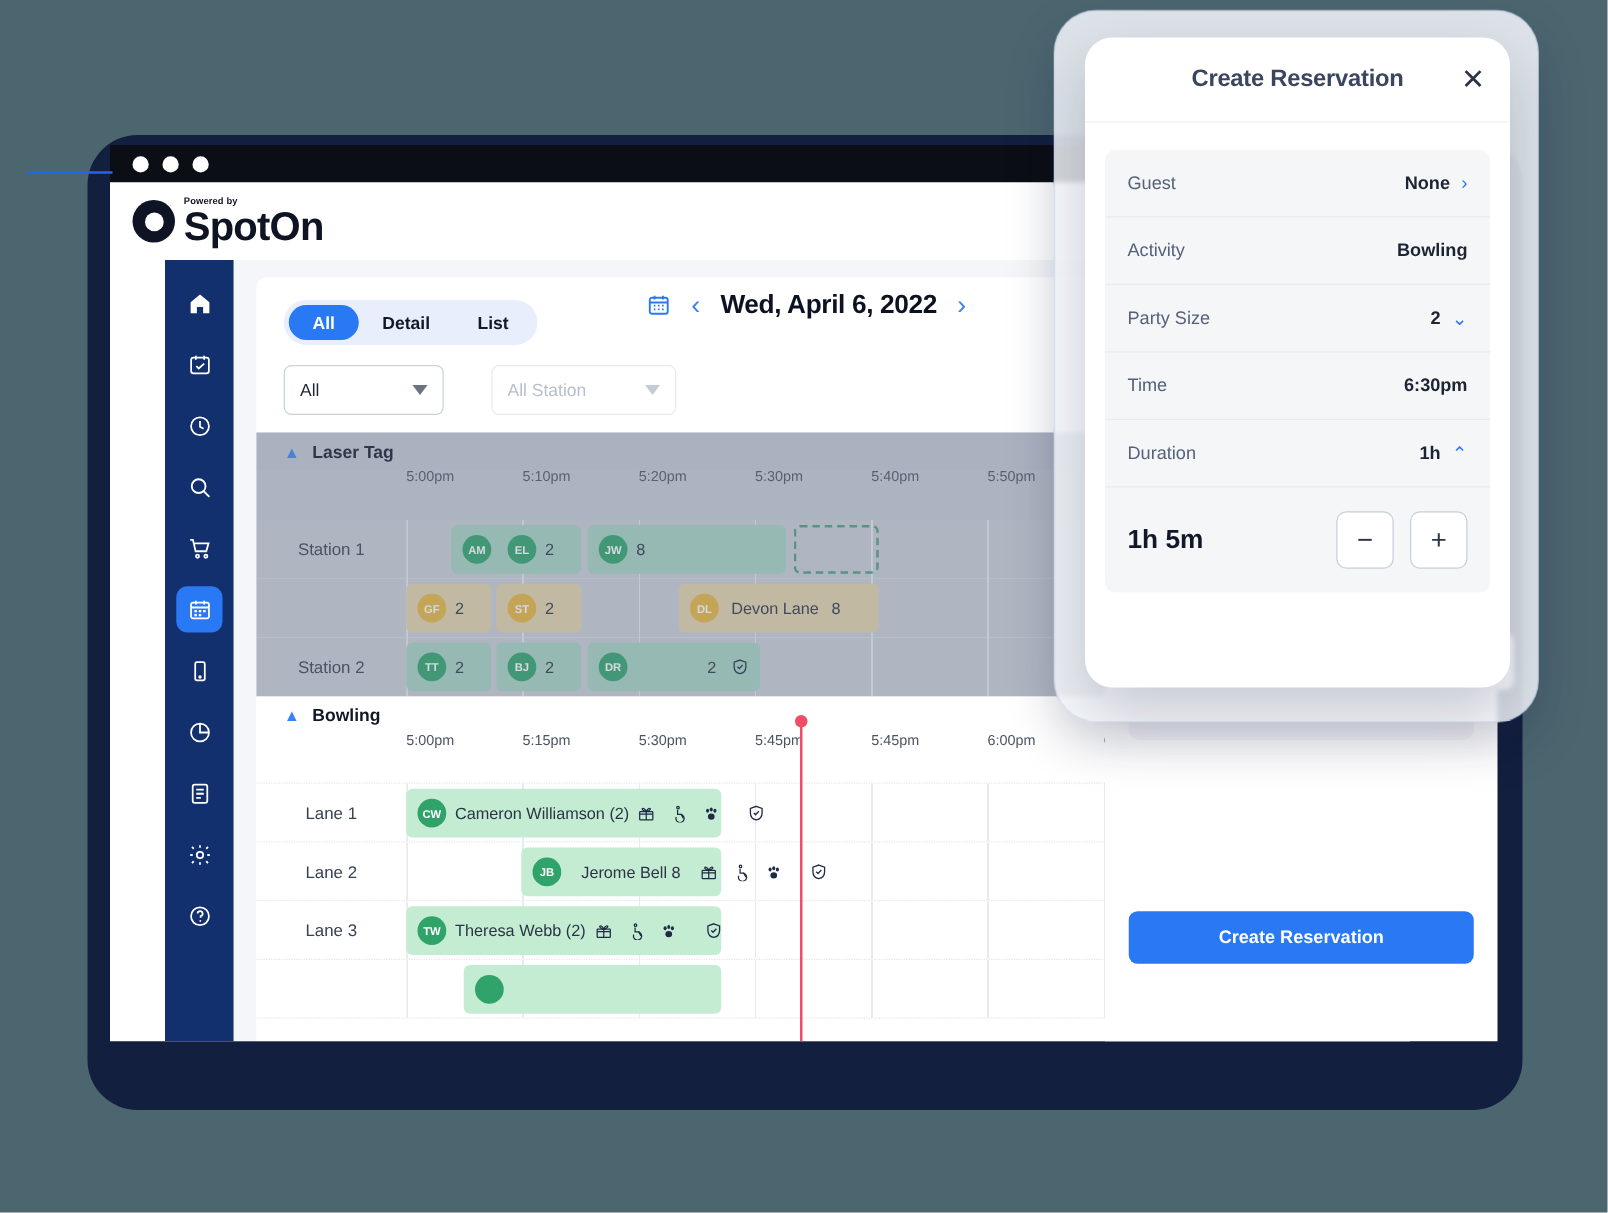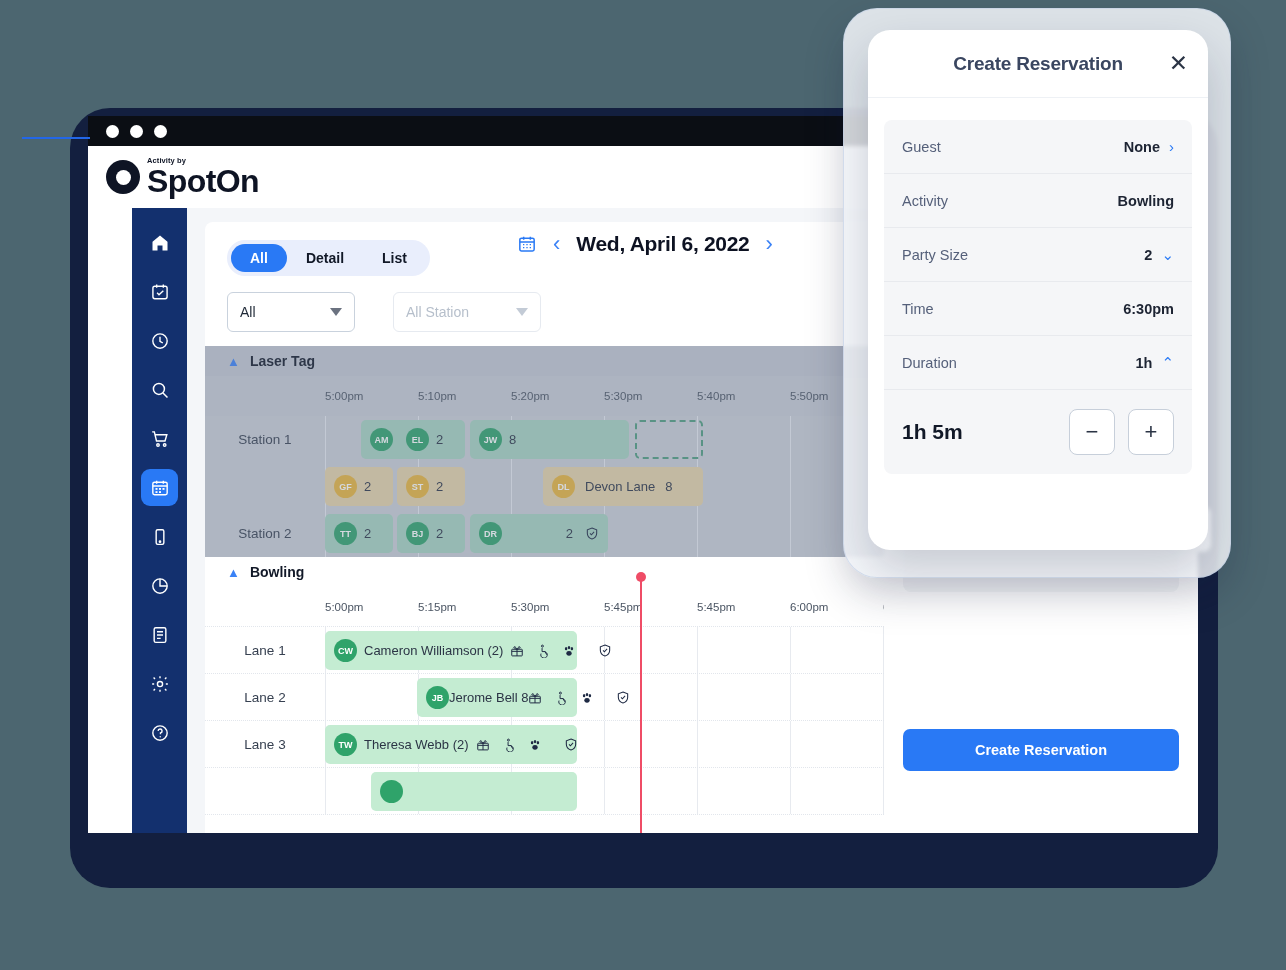--- a/index.html
+++ b/index.html
@@ -123,21 +123,21 @@
   .vdiv { width: 1px; height: 22px; background: #d8dee6; margin-left: 16px; }
 
   
   .schedule { margin-top: 14px; }
   .group-head {
     display: flex; align-items: center; gap: 10px;
     height: 30px; padding-left: 22px; font-size: 14px; font-weight: 700; color: #111827;
   }
   .group-head .up { color: #3b82f6; font-size: 13px; }
 
-  .timehdr { display: flex; height: 40px; align-items: center; }
+  .timehdr { display: flex; height: 40px; align-items: flex-start; }
   .rowlabel { width: 120px; flex: 0 0 120px; text-align: center; font-size: 13.5px; color: #374151; }
   .timecells { display: flex; flex: 1; }
   .timecell { font-size: 11.5px; color: #4b5563; width: 93px; flex: 0 0 93px; text-align: left; }
 
   .grow { display: flex; height: 47px; align-items: center; }
   .cells { display: flex; flex: 1; position: relative; height: 100%; }
   .cells::before{
     content:""; position:absolute; inset:0;
     background-image: repeating-linear-gradient(to right, #e7eaef 0 1px, transparent 1px 93px);
   }
@@ -267,21 +267,21 @@
 
   <div class="titlebar">
     <span class="dot"></span>
     <span class="dot"></span>
     <span class="dot"></span>
   </div>
 
   <div class="brandbar">
     <div class="logo-mark"></div>
     <div class="logo-text">
-      <span class="logo-powered">Activity by</span>
+      <span class="logo-powered">Powered by</span>
       <span class="logo-name">SpotOn</span>
     </div>
   </div>
 
   <div class="body-row">
 
     <div class="sidebar">
       <div class="nav-item">
         <span class="chip">
           <svg width="20" height="20" viewBox="0 0 24 24" fill="#fff">
@@ -556,21 +556,21 @@
                         </svg>
                       </span>
                   </span>
                 </span>
               </span>
             </div>
 
             <div class="grow">
               <span class="rowlabel">Lane 2</span>
               <span class="cells">
-                <span class="evt mint" style="left:92px;width:160px;gap:0;">
+                <span class="evt mint" style="left:92px;width:160px;gap:16px;">
                   <span class="av g">JB</span>
                   <span class="nm">Jerome Bell 8</span>
                   <span class="right">
                     <span class="ic">
                         <svg width="14" height="14" viewBox="0 0 24 24" fill="none" stroke="#1f2a44" stroke-width="1.7">
                           <rect x="3" y="9" width="18" height="11.4" rx="1"></rect>
                           <path d="M3 12.6h18M12 9v11.4"></path>
                           <path d="M12 9S9.4 3.6 7 4.9 10.6 9 12 9zM12 9s2.6-5.4 5-4.1S13.4 9 12 9z"></path>
                         </svg>
                       </span>

